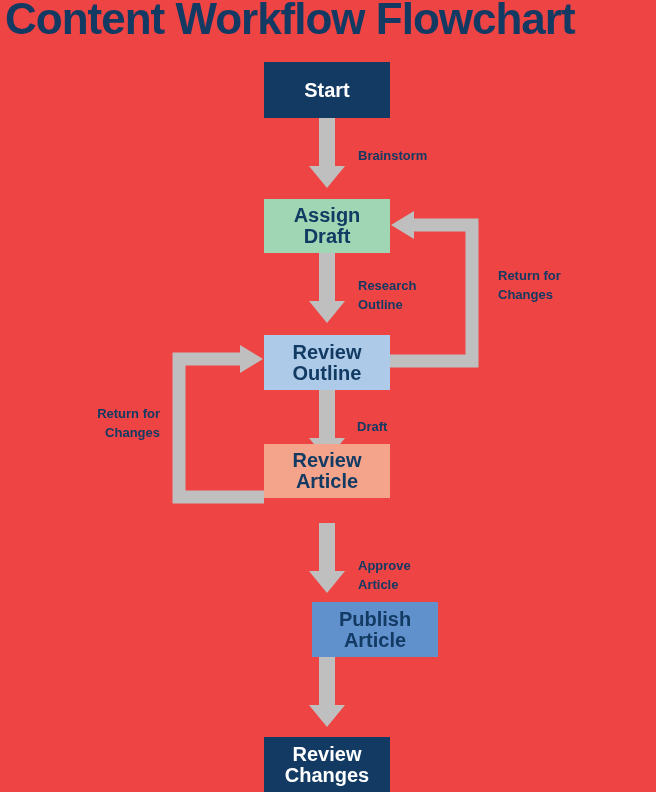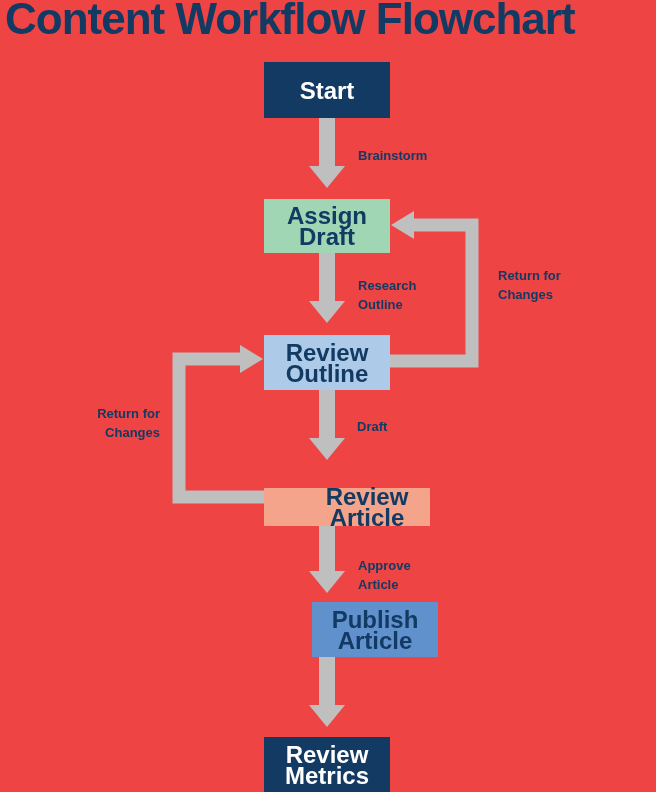--- a/index.html
+++ b/index.html
@@ -17,28 +17,28 @@
   }
   .title{
     position:absolute;left:5px;top:-6px;width:650px;
     font-size:44px;font-weight:bold;color:var(--navy);
     letter-spacing:-1px;line-height:50px;white-space:nowrap;
   }
   svg.connectors{position:absolute;left:0;top:0;}
   .node{
     position:absolute;left:264px;width:126px;
     display:flex;align-items:center;justify-content:center;
-    text-align:center;font-weight:bold;font-size:24px;line-height:21px;
+    text-align:center;font-weight:bold;font-size:20px;line-height:21px;
     color:var(--navy);
   }
   .node .node-label{display:block;max-width:92px;}
   .n-start{top:62px;height:56px;background:var(--navy);color:#ffffff;}
   .n-assign{top:199px;height:54px;background:var(--green);}
   .n-outline{top:335px;height:55px;background:var(--lightblue);}
-  .n-article{top:488px;height:38px;background:var(--salmon);padding-left:40px;}
+  .n-article{top:444px;height:54px;background:var(--salmon);}
   .n-publish{top:602px;height:55px;background:var(--midblue);margin-left:48px;}
   .n-metrics{top:737px;height:55px;background:var(--navy);color:#ffffff;}
   .edge-label{
     position:absolute;font-weight:bold;font-size:13px;line-height:19px;
     color:var(--navy);
   }
   .l-brainstorm{left:358px;top:146px;width:130px;}
   .l-research{left:358px;top:268px;width:104px;margin-top:8px;}
   .l-return-right{left:498px;top:266px;width:110px;}
   .l-draft{left:357px;top:417px;width:80px;}
@@ -97,21 +97,21 @@
   <div class="node n-outline">
     <span class="node-label">Review Outline</span>
   </div>
   <div class="node n-article">
     <span class="node-label">Review Article</span>
   </div>
   <div class="node n-publish">
     <span class="node-label">Publish Article</span>
   </div>
   <div class="node n-metrics">
-    <span class="node-label">Review Metrics</span>
+    <span class="node-label">Review Changes</span>
   </div>
 
   <div class="edge-label l-brainstorm">Brainstorm</div>
   <div class="edge-label l-research">Research Outline</div>
   <div class="edge-label l-return-right">Return for Changes</div>
   <div class="edge-label l-draft">Draft</div>
   <div class="edge-label l-return-left">Return for Changes</div>
   <div class="edge-label l-approve">Approve Article</div>
 
 </div>

